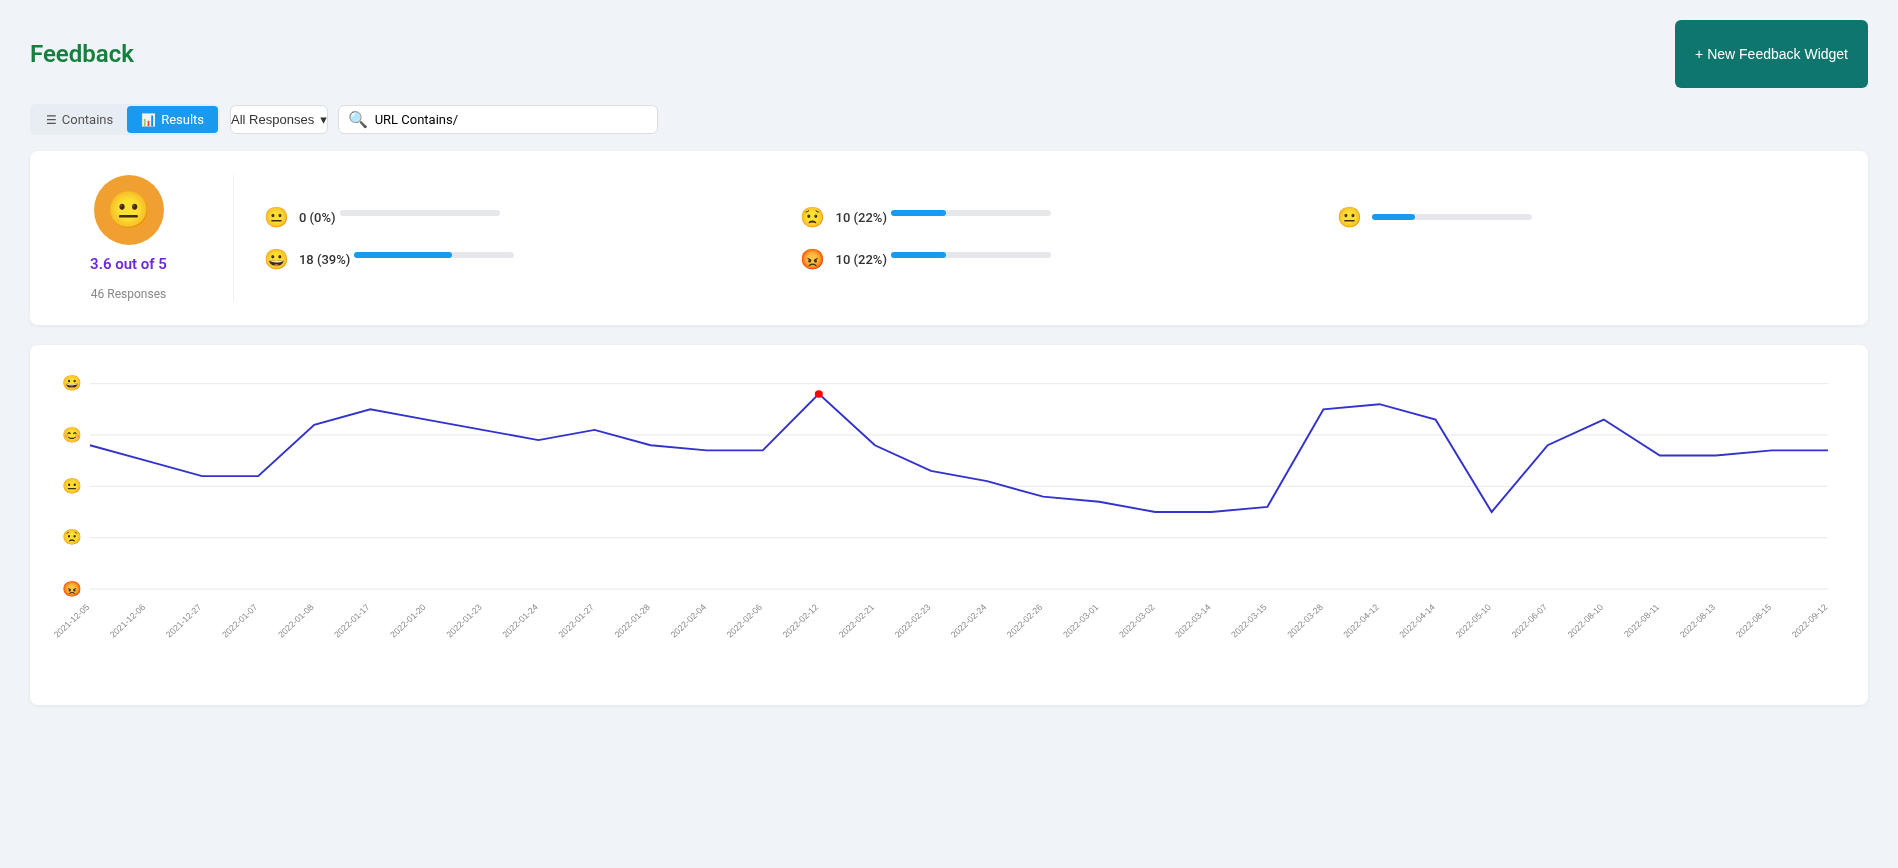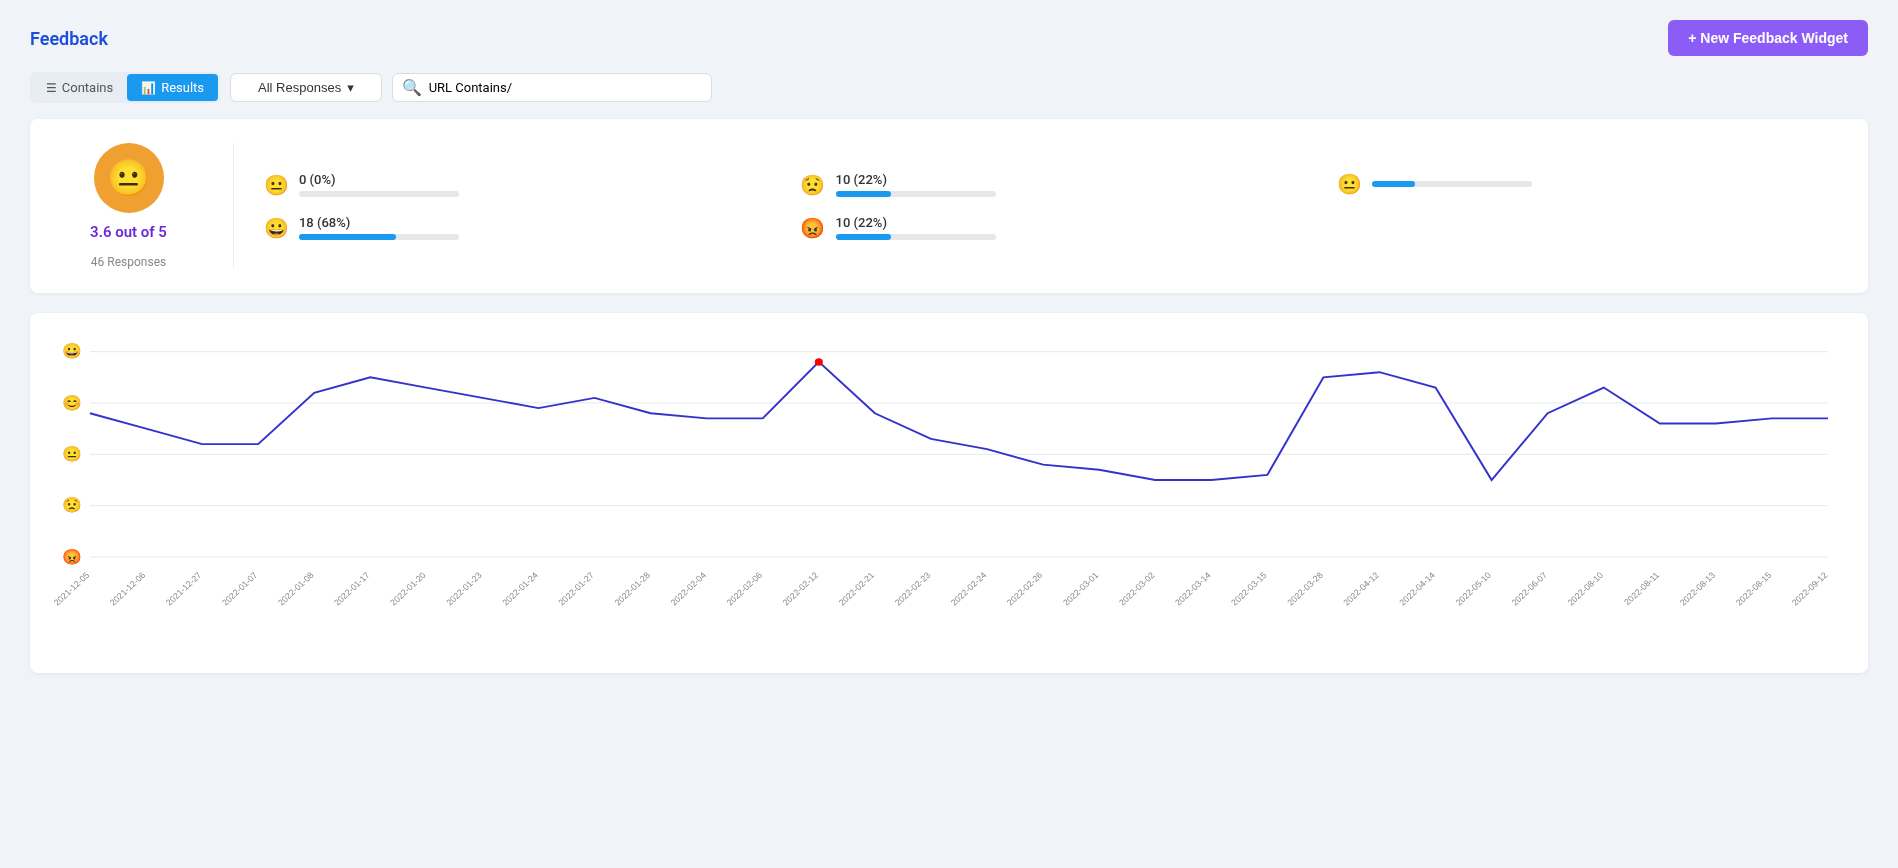--- a/index.html
+++ b/index.html
@@ -10,32 +10,32 @@
       min-height: 868px;
     }
     .header {
       display: flex;
       align-items: center;
       justify-content: space-between;
       padding: 20px 30px 16px;
       background: #f0f4f8;
     }
     .header-title {
-      font-size: 18px;
+      font-size: 24px;
       font-weight: 600;
-      color: #1d4ed8;
+      color: #15803d;
     }
     .new-widget-btn {
-      background: #8b5cf6;
+      background: #0f766e;
       color: white;
       border: none;
       border-radius: 6px;
-      padding: 10px 20px;
+      padding: 26px 20px;
       font-size: 14px;
-      font-weight: 700;
+      font-weight: 400;
       cursor: pointer;
       display: flex;
       align-items: center;
       gap: 6px;
     }
     .toolbar {
       display: flex;
       align-items: center;
       gap: 10px;
       padding: 0 30px 16px;
@@ -65,21 +65,21 @@
     .tab-icon {
       font-size: 12px;
     }
     .dropdown-btn {
       display: flex;
       align-items: center;
       gap: 6px;
       background: white;
       border: 1px solid #ddd;
       border-radius: 6px;
-      padding: 6px 27px;
+      padding: 6px 0;
       font-size: 13px;
       cursor: pointer;
       color: #333;
     }
     .search-bar {
       display: flex;
       align-items: center;
       background: white;
       border: 1px solid #ddd;
       border-radius: 6px;
@@ -154,21 +154,20 @@
       display: flex;
       align-items: center;
       gap: 10px;
     }
     .rating-emoji {
       font-size: 20px;
       min-width: 24px;
     }
     .rating-info {
       display: flex;
-      flex-direction: column;
       gap: 4px;
       flex: 1;
     }
     .rating-label {
       font-size: 13px;
       font-weight: 500;
       color: #333;
     }
     .rating-bar-bg {
       height: 6px;
@@ -241,21 +240,21 @@
       <div class="rating-info">
         <span class="rating-label">0 (0%)</span>
         <div class="rating-bar-bg">
           <div class="rating-bar-fill" style="width:0px; max-width:100%;"></div>
         </div>
       </div>
     </div>
           <div class="rating-row">
       <span class="rating-emoji">😀</span>
       <div class="rating-info">
-        <span class="rating-label">18 (68%)</span>
+        <span class="rating-label">18 (39%)</span>
         <div class="rating-bar-bg">
           <div class="rating-bar-fill" style="width:97.5px; max-width:100%;"></div>
         </div>
       </div>
     </div>
         </div>
         <div style="display: flex; flex-direction: column; gap: 18px;">
           <div class="rating-row">
       <span class="rating-emoji">😟</span>
       <div class="rating-info">

